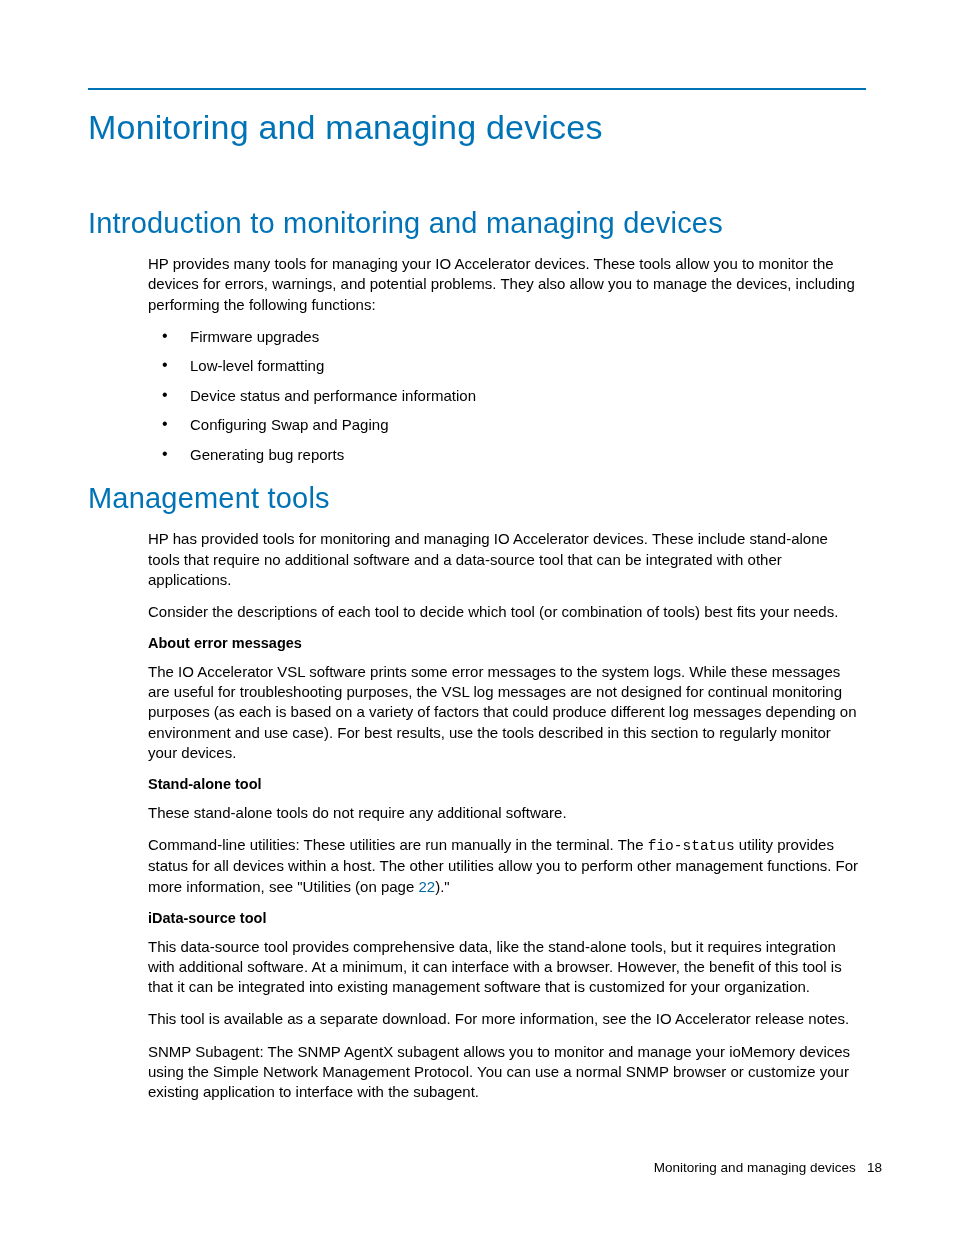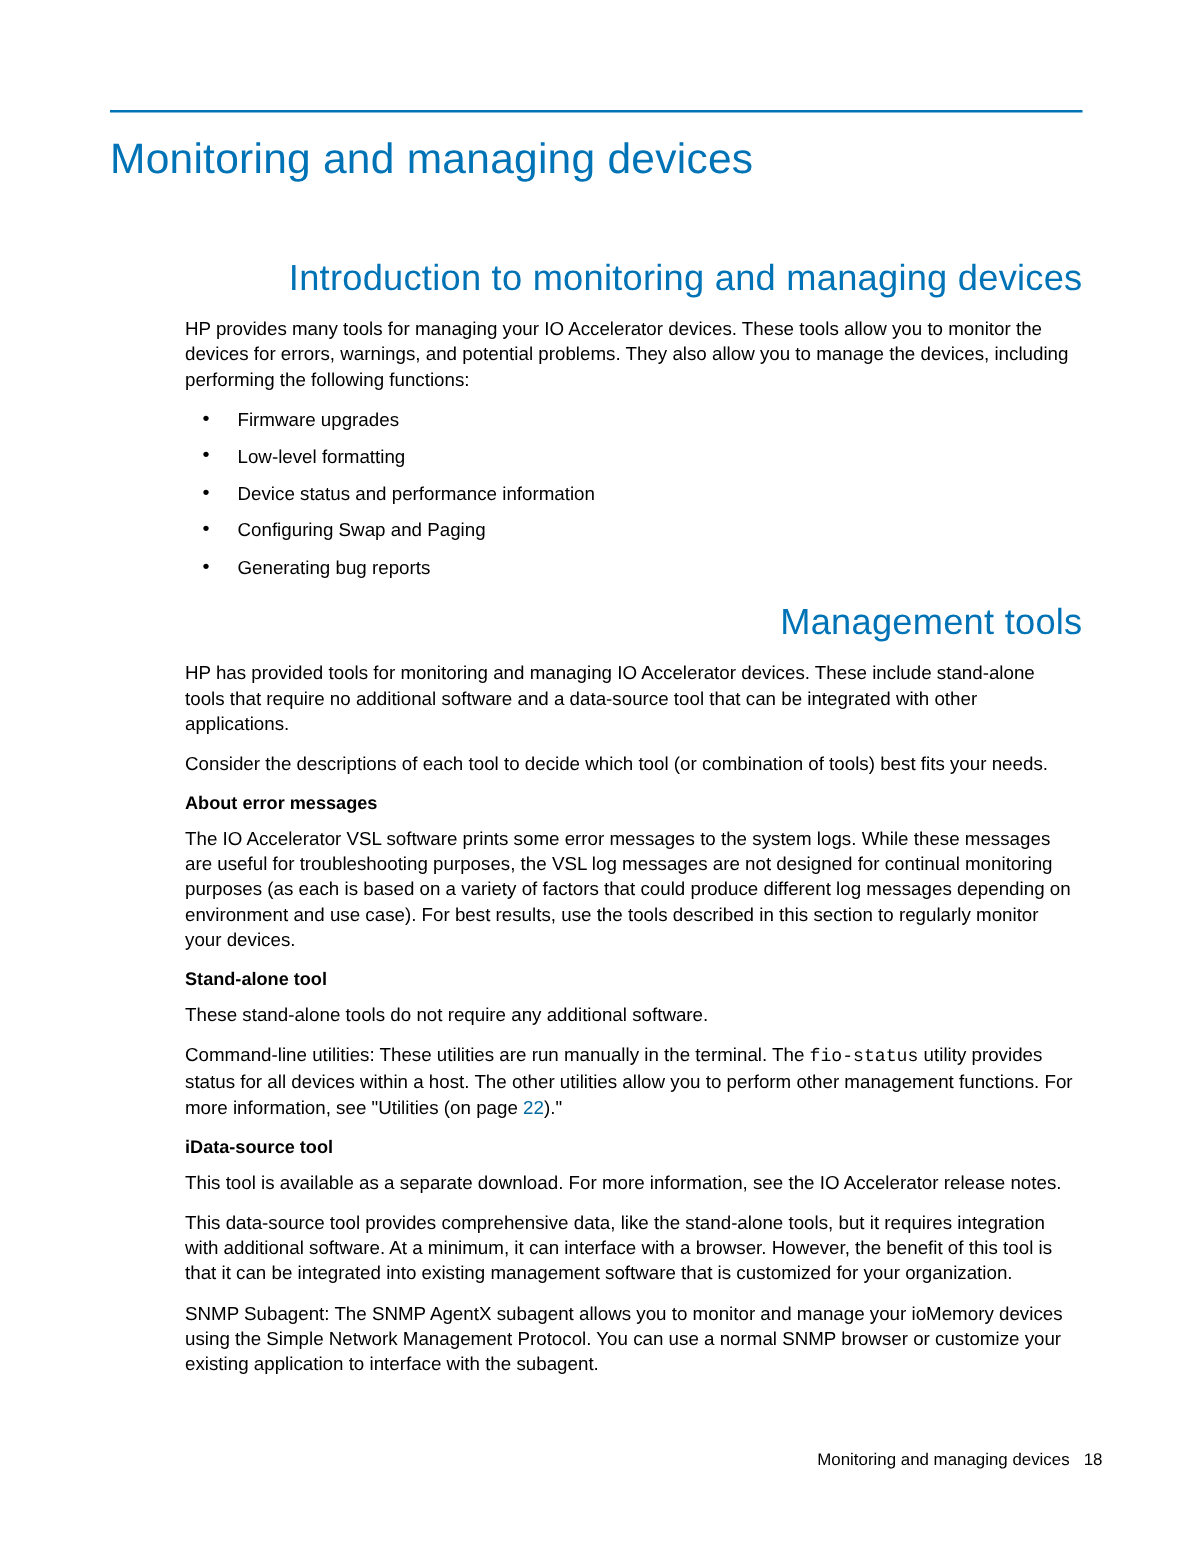--- a/index.html
+++ b/index.html
@@ -24,21 +24,20 @@
     color: #0073b6;
     margin-bottom: 60px;
     letter-spacing: 0.2px;
   }
   h2 {
     font-size: 29px;
     font-weight: 300;
     color: #0073b6;
     margin-bottom: 14px;
     letter-spacing: 0.2px;
-    text-align: right;
   }
   .body-block {
     margin-left: 60px;
     margin-right: 4px;
   }
   p {
     font-size: 15px;
     line-height: 1.35;
     margin-bottom: 12px;
     font-weight: 300;
@@ -76,21 +75,21 @@
   .link {
     color: #0369a1;
   }
   .footer {
     position: absolute;
     bottom: 60px;
     right: 72px;
     font-size: 13.5px;
     font-weight: 300;
   }
-  .sec2 { margin-top: 8px; margin-left: 28px; }
+  .sec2 { margin-top: 8px; }
 </style>
 </head>
 <body>
 
 <div class="page">
   <div class="rule"></div>
 
   <h1>Monitoring and managing devices</h1>
 
   <h2>Introduction to monitoring and managing devices</h2>
@@ -113,21 +112,21 @@
     <p class="bold-head">About error messages</p>
     <p>The IO Accelerator VSL software prints some error messages to the system logs. While these messages are useful for troubleshooting purposes, the VSL log messages are not designed for continual monitoring purposes (as each is based on a variety of factors that could produce different log messages depending on environment and use case). For best results, use the tools described in this section to regularly monitor your devices.</p>
 
     <p class="bold-head">Stand-alone tool</p>
     <p>These stand-alone tools do not require any additional software.</p>
     <p>
       <span>Command-line utilities: These utilities are run manually in the terminal. The </span><span class="mono">fio-status</span><span> utility provides status for all devices within a host. The other utilities allow you to perform other management functions. For more information, see "Utilities (on page </span><span class="link">22</span><span>)."</span>
     </p>
 
     <p class="bold-head">iData-source tool</p>
+    <p>This data-source tool provides comprehensive data, like the stand-alone tools, but it requires integration with additional software. At a minimum, it can interface with a browser. However, the benefit of this tool is that it can be integrated into existing management software that is customized for your organization.</p>
     <p>This tool is available as a separate download. For more information, see the IO Accelerator release notes.</p>
-    <p>This data-source tool provides comprehensive data, like the stand-alone tools, but it requires integration with additional software. At a minimum, it can interface with a browser. However, the benefit of this tool is that it can be integrated into existing management software that is customized for your organization.</p>
     <p>SNMP Subagent: The SNMP AgentX subagent allows you to monitor and manage your ioMemory devices using the Simple Network Management Protocol. You can use a normal SNMP browser or customize your existing application to interface with the subagent.</p>
   </div>
 </div>
 
 <div class="footer">
   <span>Monitoring and managing devices</span>&nbsp;&nbsp;&nbsp;<span>18</span>
 </div>
 
 </body></html>

